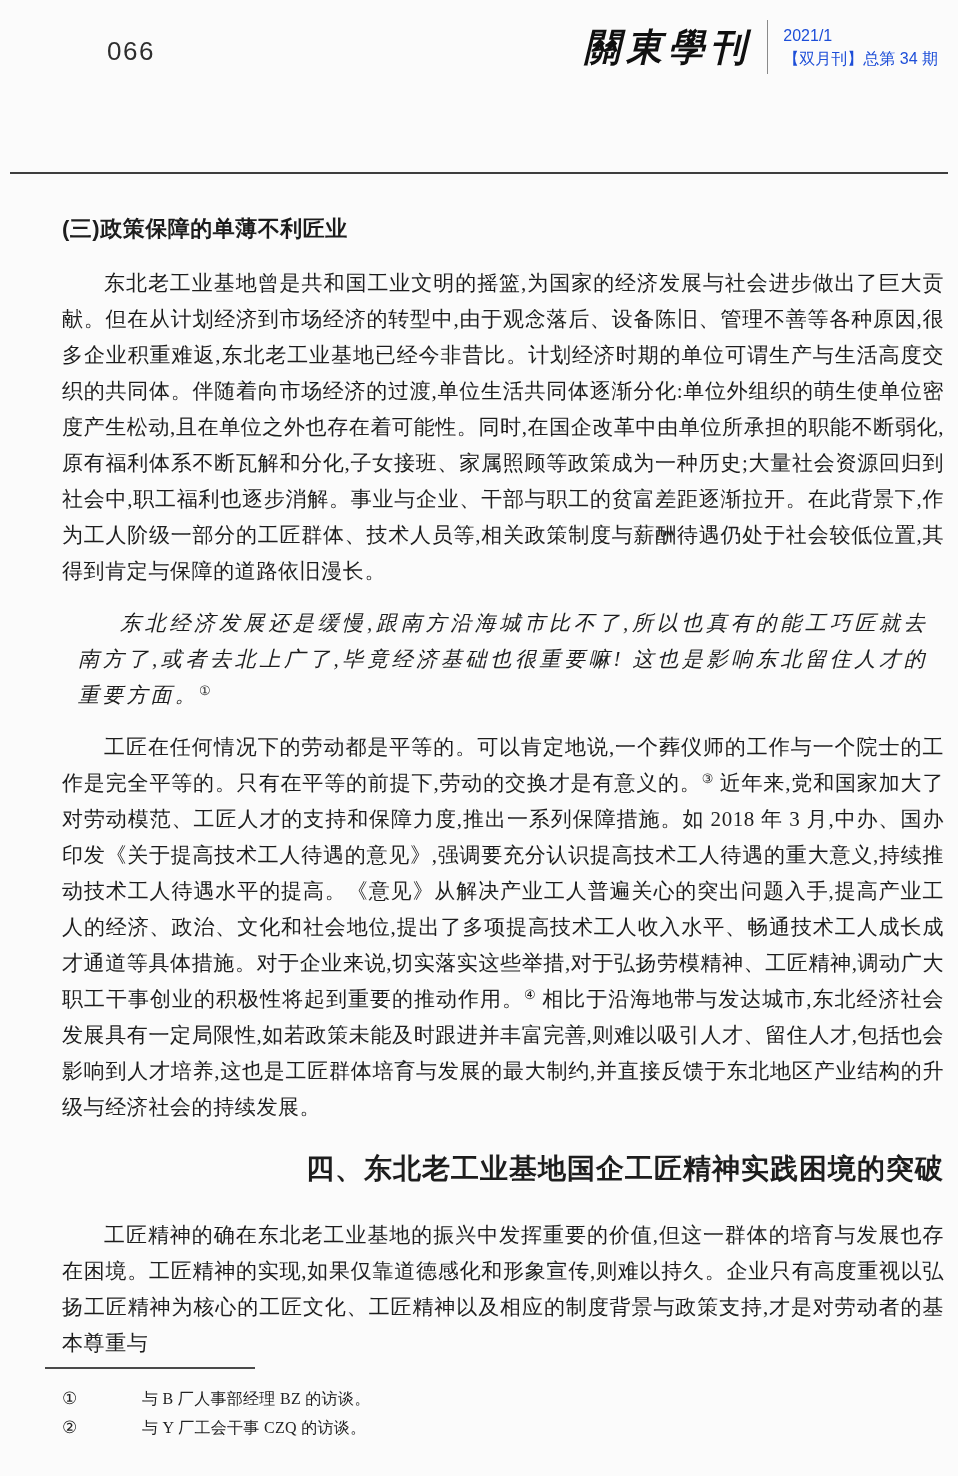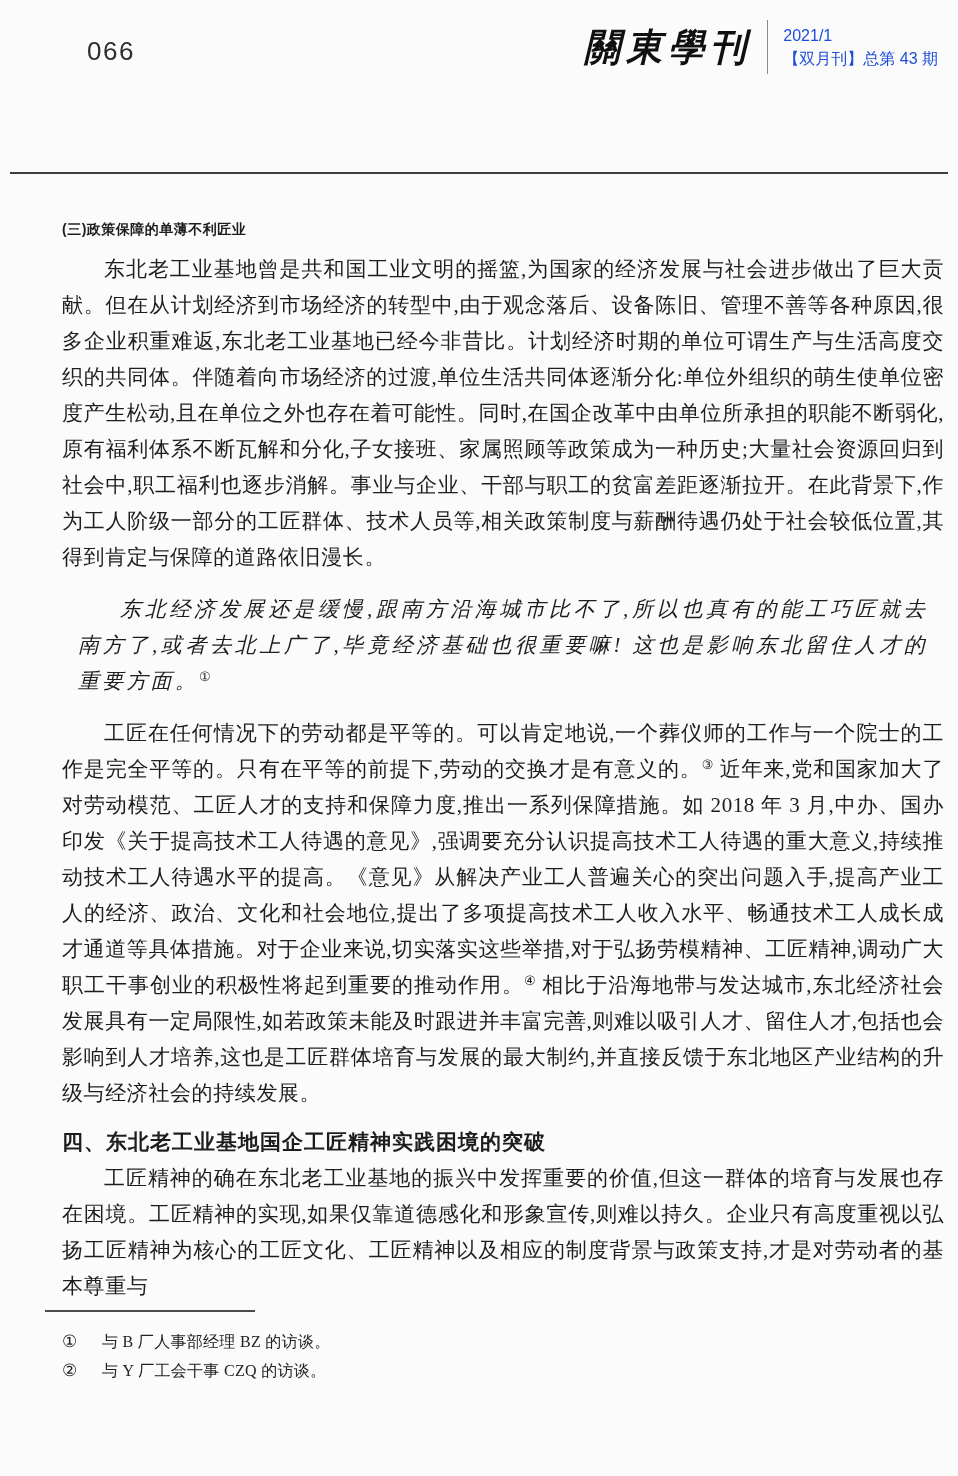--- a/index.html
+++ b/index.html
@@ -10,21 +10,21 @@
   }
   .page {
     position: relative;
     width: 958px; height: 1476px;
     background: #fbfbfb;
     overflow: hidden;
     color: #1d1d1d;
   }
   
   .page-number {
-    position: absolute; left: 87px; top: 36px;
+    position: absolute; left: 107px; top: 36px;
     font-family: "Liberation Sans", sans-serif;
     font-size: 26px; font-weight: 400; letter-spacing: 1.5px;
     color: #2e2e2e;
   }
   .journal-block {
     position: absolute; right: 20px; top: 20px;
     display: flex; align-items: center; gap: 15px; justify-content: space-between;
   }
   .journal-name {
     font-family: "Liberation Serif", serif;
@@ -43,71 +43,71 @@
     position: absolute; left: 10px; top: 172px;
     width: 938px; height: 2px; background: #3e3e3e;
   }
   
   .content {
     position: absolute; left: 62px; top: 214px; width: 882px;
     font-size: 21px; color: #1d1d1d;
   }
   .subsection-heading {
     font-family: "Liberation Sans", sans-serif;
-    font-weight: bold; font-size: 14px; line-height: 30px;
-    margin: 0 0 7px 0; letter-spacing: 0.5px;
+    font-weight: bold; font-size: 22px; line-height: 30px;
+    margin: 0 0 21px 0; letter-spacing: 0.5px;
   }
   p.body-para {
     margin: 0; line-height: 36px;
     text-align: justify; text-indent: 2em;
     letter-spacing: 0.6px;
   }
   p.quote-para {
     margin: 16px; line-height: 36px;
     text-align: justify; text-indent: 2em;
     letter-spacing: 3.2px;
     font-style: italic;
   }
   sup.note-ref {
     font-size: 13px; letter-spacing: 0; font-style: normal;
     vertical-align: 7px; line-height: 0;
   }
   .section-heading {
     font-family: "Liberation Sans", sans-serif;
-    font-weight: bold; font-size: 21px; line-height: 36px;
-    text-align: left; text-indent: 0;
-    margin: 13px 0 0 0; letter-spacing: 1px;
+    font-weight: bold; font-size: 28px; line-height: 36px;
+    text-align: right; text-indent: 0;
+    margin: 26px 0 0 0; letter-spacing: 1px;
   }
-  p.after-heading { }
+  p.after-heading { margin-top: 30px; }
   
   .footnote-separator {
     width: 210px; height: 2px; background: #4a4a4a;
     margin: 6px 0 0 -17px;
   }
   .footnotes { margin-top: 15px; }
   .fn-row {
     display: flex; align-items: baseline;
     font-size: 16px; line-height: 29px; color: #222;
   }
   .fn-marker { flex: none; width: 40px; font-size: 17px; }
-  .fn-text { flex: 1; letter-spacing: 0.3px; }
+  .fn-text { flex: 1; letter-spacing: 0.3px; margin-left: 40px; }
 </style>
 </head>
 <body>
 
 <div class="page">
 
   <div class="page-number">066</div>
 
   <div class="journal-block">
     <div class="journal-name">關東學刊</div>
     <div class="header-divider"></div>
     <div class="issue-info">
       <div>2021/1</div>
-      <div>【双月刊】总第 43 期</div>
+      <div>【双月刊】总第 34 期</div>
     </div>
   </div>
 
   <div class="top-rule"></div>
 
   <div class="content">
 
     <div class="subsection-heading">(三)政策保障的单薄不利匠业</div>
 
     <p class="body-para">东北老工业基地曾是共和国工业文明的摇篮,为国家的经济发展与社会进步做出了巨大贡献。但在从计划经济到市场经济的转型中,由于观念落后、设备陈旧、管理不善等各种原因,很多企业积重难返,东北老工业基地已经今非昔比。计划经济时期的单位可谓生产与生活高度交织的共同体。伴随着向市场经济的过渡,单位生活共同体逐渐分化:单位外组织的萌生使单位密度产生松动,且在单位之外也存在着可能性。同时,在国企改革中由单位所承担的职能不断弱化,原有福利体系不断瓦解和分化,子女接班、家属照顾等政策成为一种历史;大量社会资源回归到社会中,职工福利也逐步消解。事业与企业、干部与职工的贫富差距逐渐拉开。在此背景下,作为工人阶级一部分的工匠群体、技术人员等,相关政策制度与薪酬待遇仍处于社会较低位置,其得到肯定与保障的道路依旧漫长。</p>

